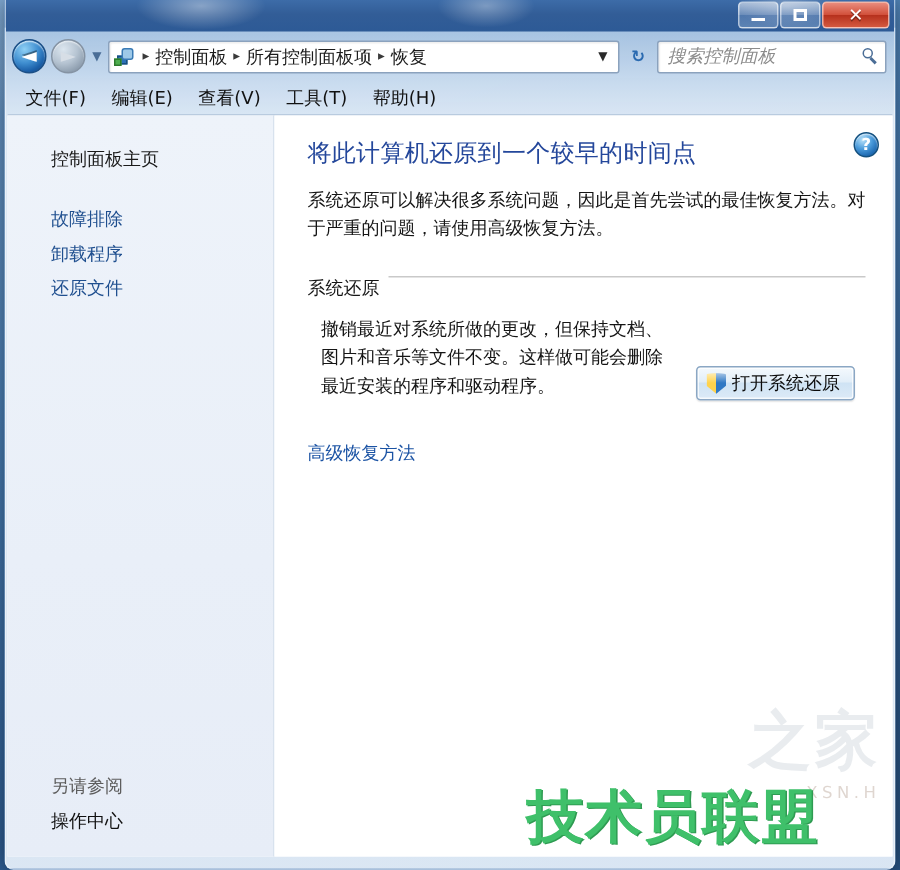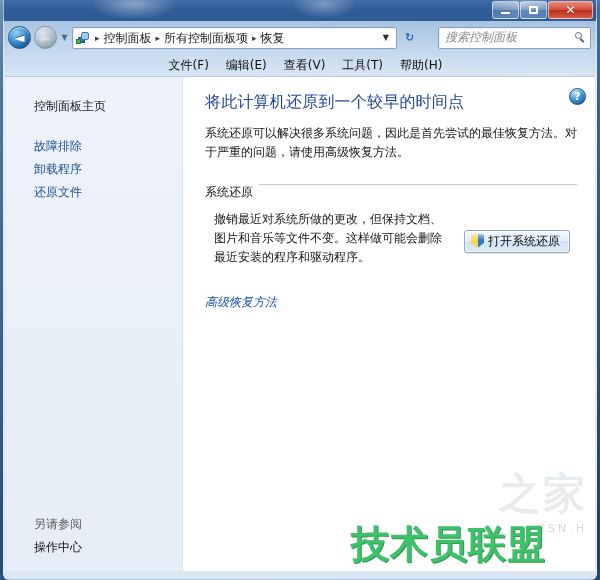--- a/index.html
+++ b/index.html
@@ -170,21 +170,20 @@
     width: 153px;
     height: 22px;
     flex: 0 0 auto;
     background: #ffffff;
     border: 1px solid #8ba2bd;
     border-radius: 2px;
     display: flex;
     align-items: center;
     padding: 0 3px 0 6px;
     box-shadow: inset 1px 1px 1px rgba(0,0,0,0.07);
-    margin-left: 16px;
   }
   #searchbox .ph {
     flex: 1 1 auto;
     font-size: 12px;
     color: #8b8b8b;
     font-style: italic;
     white-space: nowrap;
     overflow: hidden;
   }
   .mag {
@@ -194,21 +193,20 @@
   .mag i.hdl { position:absolute; left:7px; top:7px; width:5px; height:1.5px; background:#4a6d96; transform:rotate(45deg); transform-origin:0 0; }
 
   
   #menubar {
     height: 22px;
     display: flex;
     align-items: center;
     padding-left: 11px;
     gap: 13px;
     background: linear-gradient(180deg, rgba(235,242,250,0.0) 0%, rgba(240,245,251,0.0) 100%);
-    justify-content: center;
   }
   .menuitem {
     font-size: 12px;
     color: #111111;
     line-height: 18px;
     padding: 0 2px;
     white-space: nowrap;
   }
 
   
@@ -309,21 +307,21 @@
     white-space: nowrap;
   }
   .section-head .rule {
     flex: 1 1 auto;
     height: 1px;
     background: #c9c9c9;
   }
 
   .section-body {
     display: flex;
-    align-items: center;
+    align-items: flex-end;
     gap: 14px;
   }
   .section-text {
     font-size: 12px;
     color: #151515;
     line-height: 19px;
     width: 245px;
     padding-left: 9px;
   }
 
@@ -357,21 +355,20 @@
     clip-path: polygon(50% 100%, 0% 62%, 0% 6%, 50% 0%, 100% 6%, 100% 62%);
     background: linear-gradient(180deg, rgba(255,255,255,0.55) 0%, rgba(255,255,255,0.0) 45%);
   }
 
   .adv-link {
     font-size: 12px;
     color: #1b53a4;
     line-height: 18px;
     margin-top: 22px;
     display: inline-block;
-    font-style: italic;
   }
 
   
   #wm-faint {
     position: absolute;
     right: 8px;
     bottom: 36px;
     font-size: 42px;
     color: rgba(120,135,155,0.16);
     font-weight: bold;

